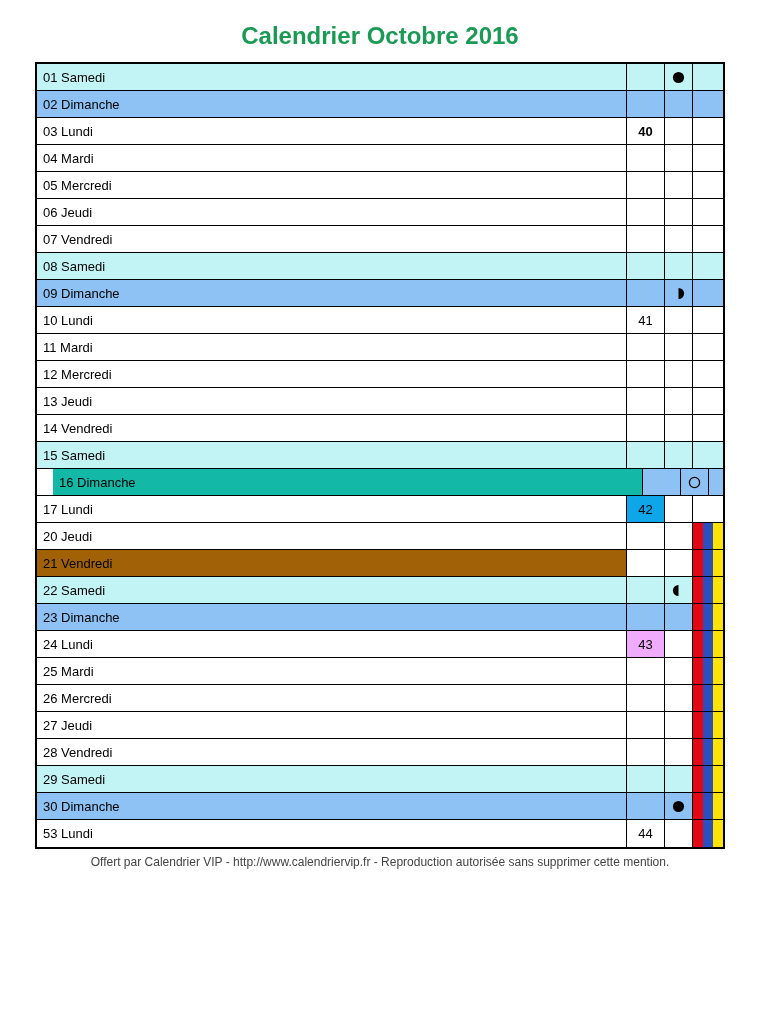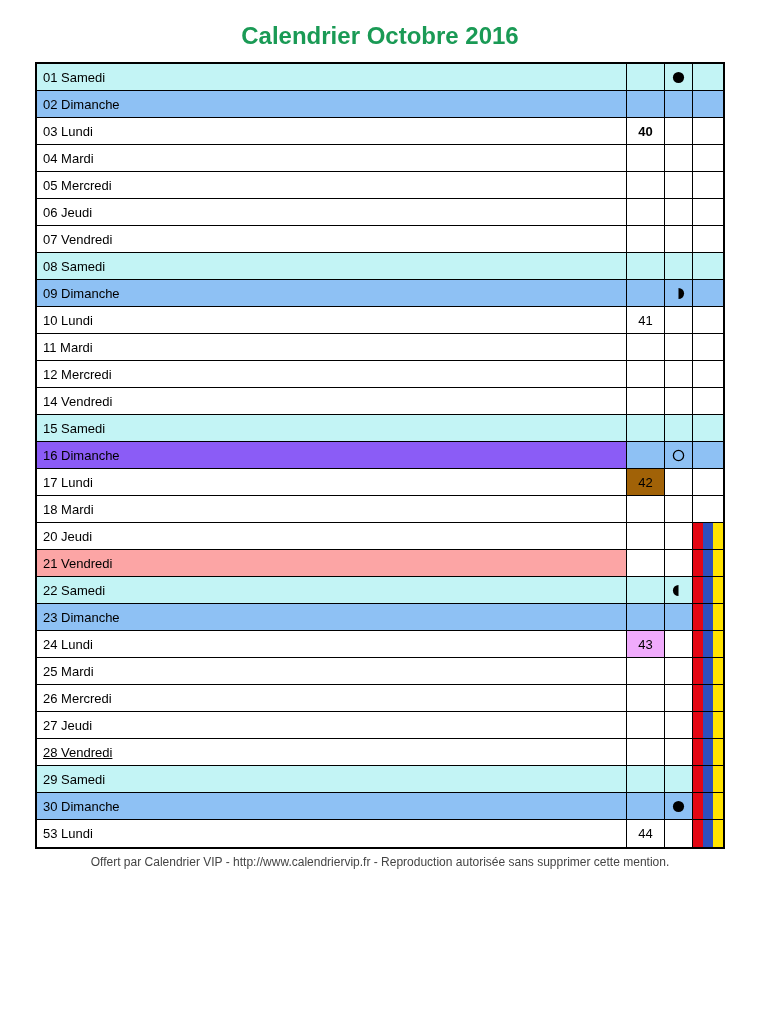--- a/index.html
+++ b/index.html
@@ -207,85 +207,85 @@
         <div class="daycell" style="background: rgb(255, 255, 255);">12 Mercredi</div>
         <div class="wkcell" style="background: rgb(255, 255, 255);"></div>
         <div class="icncell" style="background: rgb(255, 255, 255);"></div>
         <div class="zones">
           <div class="z1" style="background: rgb(255, 255, 255);"></div>
           <div class="z2" style="background: rgb(255, 255, 255);"></div>
           <div class="z3" style="background: rgb(255, 255, 255);"></div>
         </div>
       </div>
       <div class="row">
+        <div class="daycell" style="background: rgb(255, 255, 255);">13 Jeudi</div>
+        <div class="wkcell" style="background: rgb(255, 255, 255);"></div>
+        <div class="icncell" style="background: rgb(255, 255, 255);"></div>
+        <div class="zones">
+          <div class="z1" style="background: rgb(255, 255, 255);"></div>
+          <div class="z2" style="background: rgb(255, 255, 255);"></div>
+          <div class="z3" style="background: rgb(255, 255, 255);"></div>
+        </div>
+      </div>
+      <div class="row">
         <div class="daycell" style="background: rgb(255, 255, 255);">14 Vendredi</div>
         <div class="wkcell" style="background: rgb(255, 255, 255);"></div>
         <div class="icncell" style="background: rgb(255, 255, 255);"></div>
         <div class="zones">
           <div class="z1" style="background: rgb(255, 255, 255);"></div>
           <div class="z2" style="background: rgb(255, 255, 255);"></div>
           <div class="z3" style="background: rgb(255, 255, 255);"></div>
         </div>
       </div>
       <div class="row">
         <div class="daycell" style="background: rgb(195, 244, 245);">15 Samedi</div>
         <div class="wkcell" style="background: rgb(195, 244, 245);"></div>
         <div class="icncell" style="background: rgb(195, 244, 245);"></div>
         <div class="zones">
           <div class="z1" style="background: rgb(195, 244, 245);"></div>
           <div class="z2" style="background: rgb(195, 244, 245);"></div>
           <div class="z3" style="background: rgb(195, 244, 245);"></div>
         </div>
       </div>
       <div class="row">
-        <div class="daycell" style="background: #8b5cf6;">16 Dimanche</div>
+        <div class="daycell" style="background: #14b8a6; margin-left: 16px;">16 Dimanche</div>
         <div class="wkcell" style="background: rgb(142, 193, 244);"></div>
         <div class="icncell" style="background: rgb(142, 193, 244);">
           <svg class="moon" viewBox="0 0 14 14">
             <circle cx="7" cy="7" r="5.5" fill="none" stroke="#000" stroke-width="1.4"></circle>
           </svg>
         </div>
         <div class="zones">
           <div class="z1" style="background: rgb(142, 193, 244);"></div>
           <div class="z2" style="background: rgb(142, 193, 244);"></div>
           <div class="z3" style="background: rgb(142, 193, 244);"></div>
         </div>
       </div>
       <div class="row">
         <div class="daycell" style="background: rgb(255, 255, 255);">17 Lundi</div>
-        <div class="wkcell" style="background: #a16207;">42</div>
-        <div class="icncell" style="background: rgb(255, 255, 255);"></div>
-        <div class="zones">
-          <div class="z1" style="background: rgb(255, 255, 255);"></div>
-          <div class="z2" style="background: rgb(255, 255, 255);"></div>
-          <div class="z3" style="background: rgb(255, 255, 255);"></div>
-        </div>
-      </div>
-      <div class="row">
-        <div class="daycell" style="background: rgb(255, 255, 255);">18 Mardi</div>
-        <div class="wkcell" style="background: rgb(255, 255, 255);"></div>
+        <div class="wkcell" style="background: #0ea5e9;">42</div>
         <div class="icncell" style="background: rgb(255, 255, 255);"></div>
         <div class="zones">
           <div class="z1" style="background: rgb(255, 255, 255);"></div>
           <div class="z2" style="background: rgb(255, 255, 255);"></div>
           <div class="z3" style="background: rgb(255, 255, 255);"></div>
         </div>
       </div>
       <div class="row">
         <div class="daycell" style="background: rgb(255, 255, 255);">20 Jeudi</div>
         <div class="wkcell" style="background: rgb(255, 255, 255);"></div>
         <div class="icncell" style="background: rgb(255, 255, 255);"></div>
         <div class="zones">
           <div class="z1" style="background: rgb(227, 6, 19);"></div>
           <div class="z2" style="background: rgb(45, 79, 189);"></div>
           <div class="z3" style="background: rgb(255, 227, 0);"></div>
         </div>
       </div>
       <div class="row">
-        <div class="daycell" style="background: #fca5a5;">21 Vendredi</div>
+        <div class="daycell" style="background: #a16207;">21 Vendredi</div>
         <div class="wkcell" style="background: rgb(255, 255, 255);"></div>
         <div class="icncell" style="background: rgb(255, 255, 255);"></div>
         <div class="zones">
           <div class="z1" style="background: rgb(227, 6, 19);"></div>
           <div class="z2" style="background: rgb(45, 79, 189);"></div>
           <div class="z3" style="background: rgb(255, 227, 0);"></div>
         </div>
       </div>
       <div class="row">
         <div class="daycell" style="background: rgb(195, 244, 245);">22 Samedi</div>
@@ -345,21 +345,21 @@
         <div class="daycell" style="background: rgb(255, 255, 255);">27 Jeudi</div>
         <div class="wkcell" style="background: rgb(255, 255, 255);"></div>
         <div class="icncell" style="background: rgb(255, 255, 255);"></div>
         <div class="zones">
           <div class="z1" style="background: rgb(227, 6, 19);"></div>
           <div class="z2" style="background: rgb(45, 79, 189);"></div>
           <div class="z3" style="background: rgb(255, 227, 0);"></div>
         </div>
       </div>
       <div class="row">
-        <div class="daycell" style="background: rgb(255, 255, 255); text-decoration: underline;">28 Vendredi</div>
+        <div class="daycell" style="background: rgb(255, 255, 255);">28 Vendredi</div>
         <div class="wkcell" style="background: rgb(255, 255, 255);"></div>
         <div class="icncell" style="background: rgb(255, 255, 255);"></div>
         <div class="zones">
           <div class="z1" style="background: rgb(227, 6, 19);"></div>
           <div class="z2" style="background: rgb(45, 79, 189);"></div>
           <div class="z3" style="background: rgb(255, 227, 0);"></div>
         </div>
       </div>
       <div class="row">
         <div class="daycell" style="background: rgb(195, 244, 245);">29 Samedi</div>

